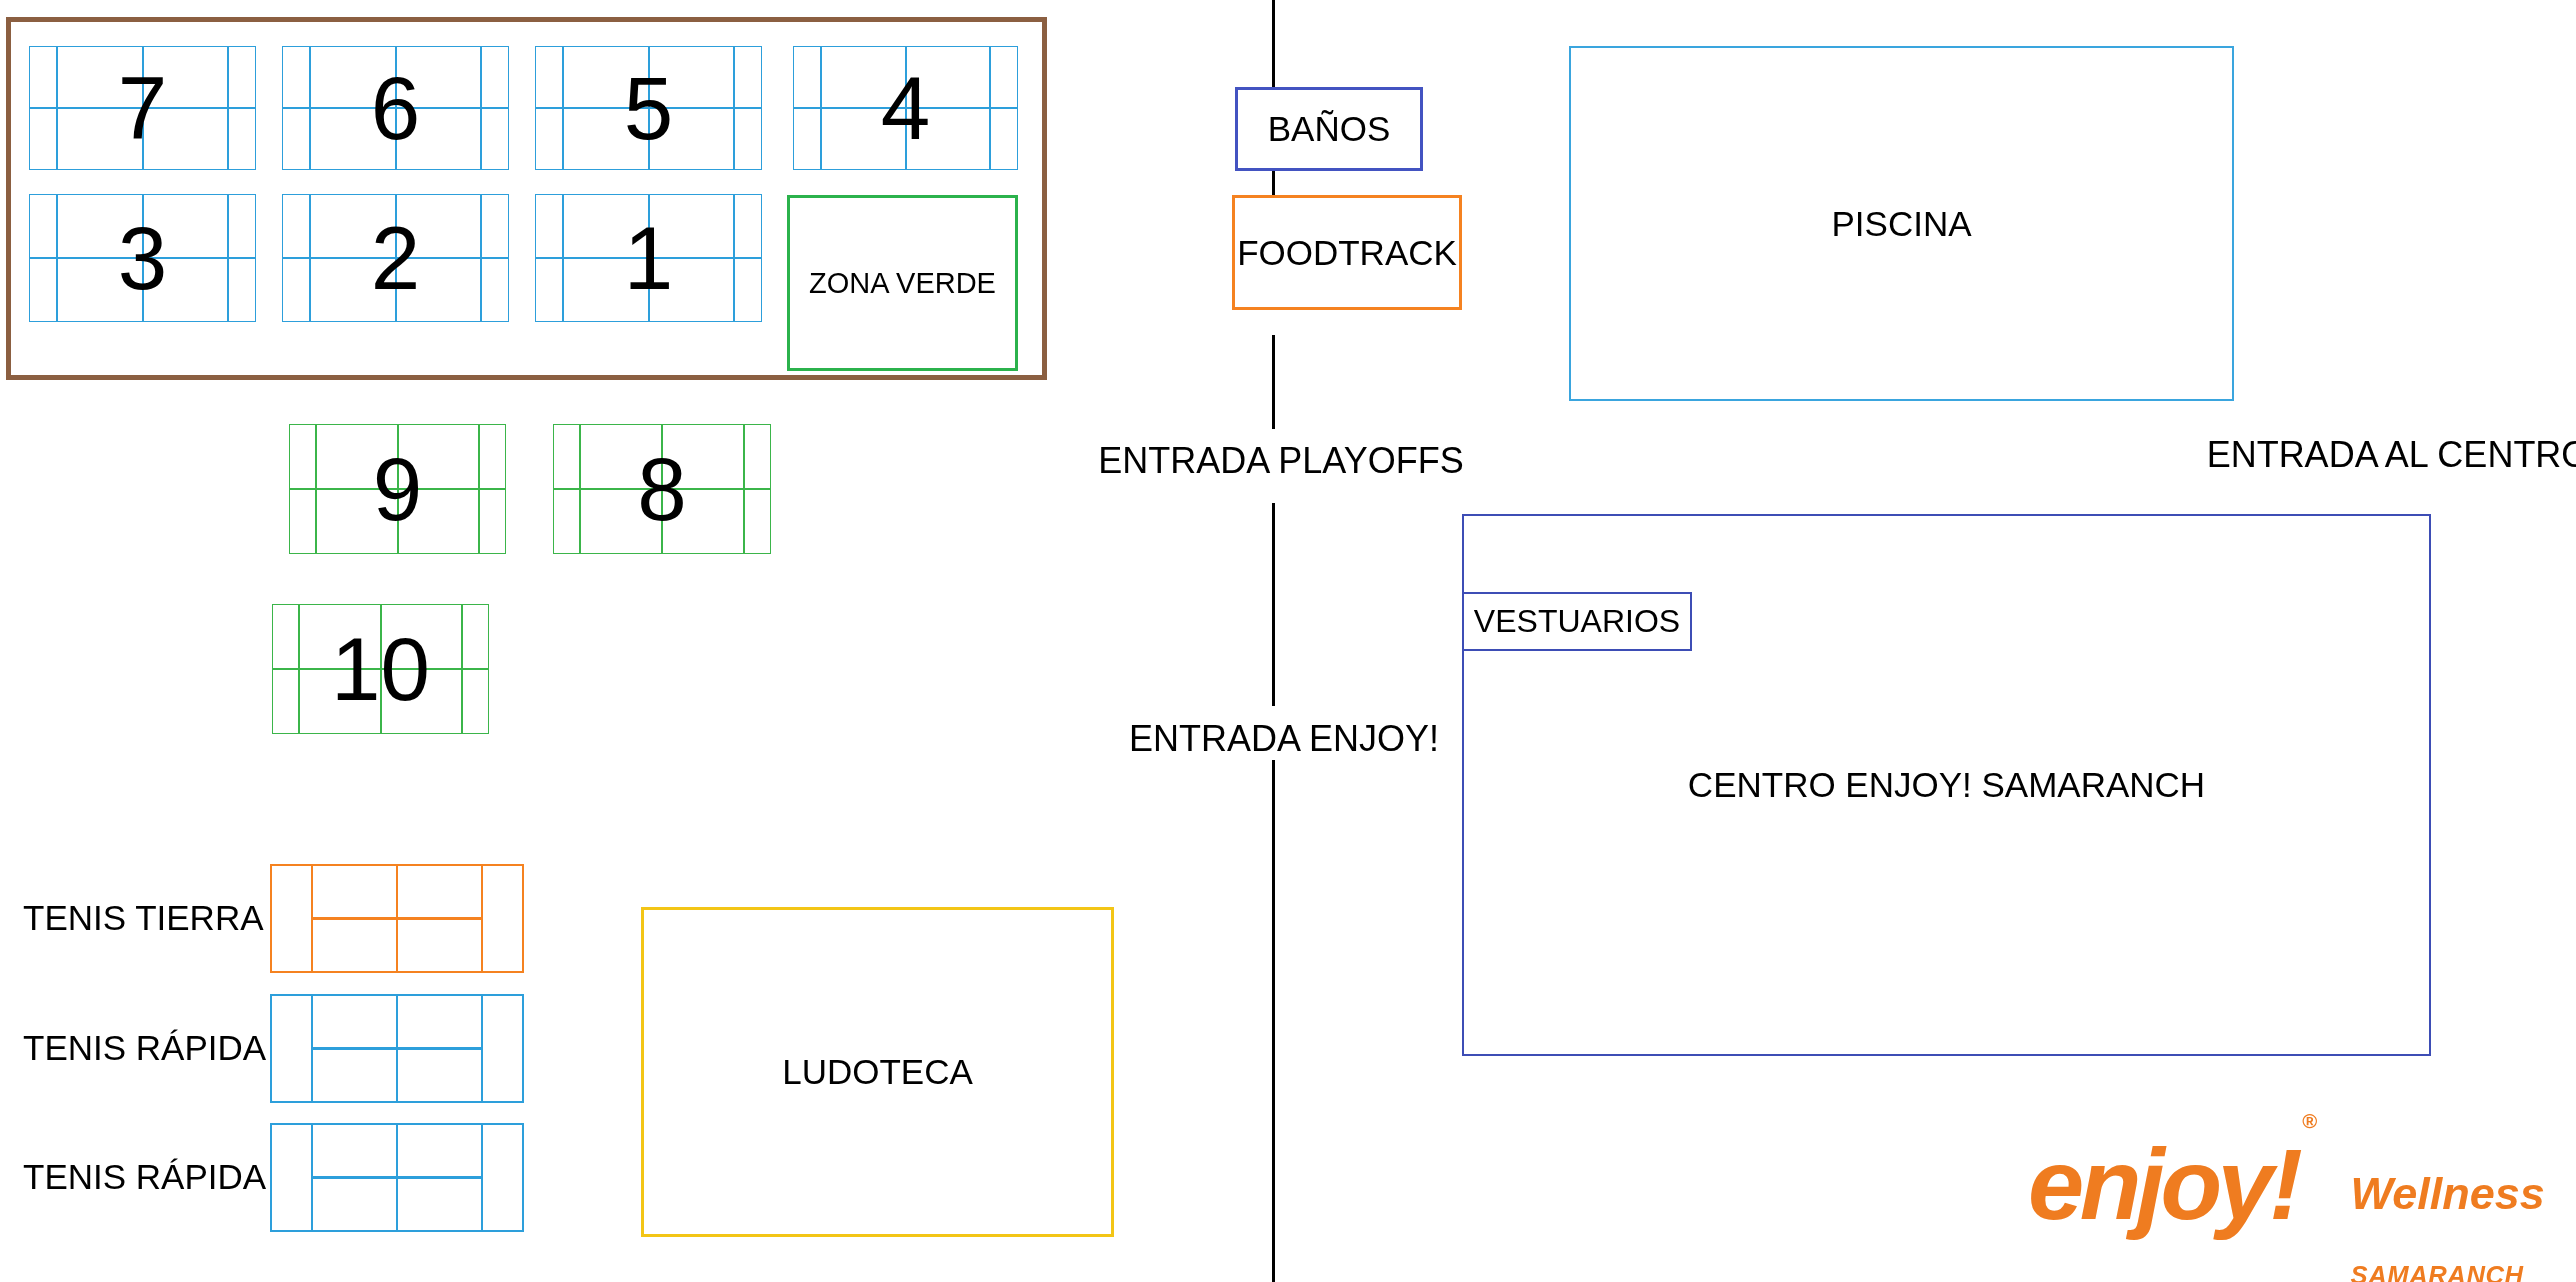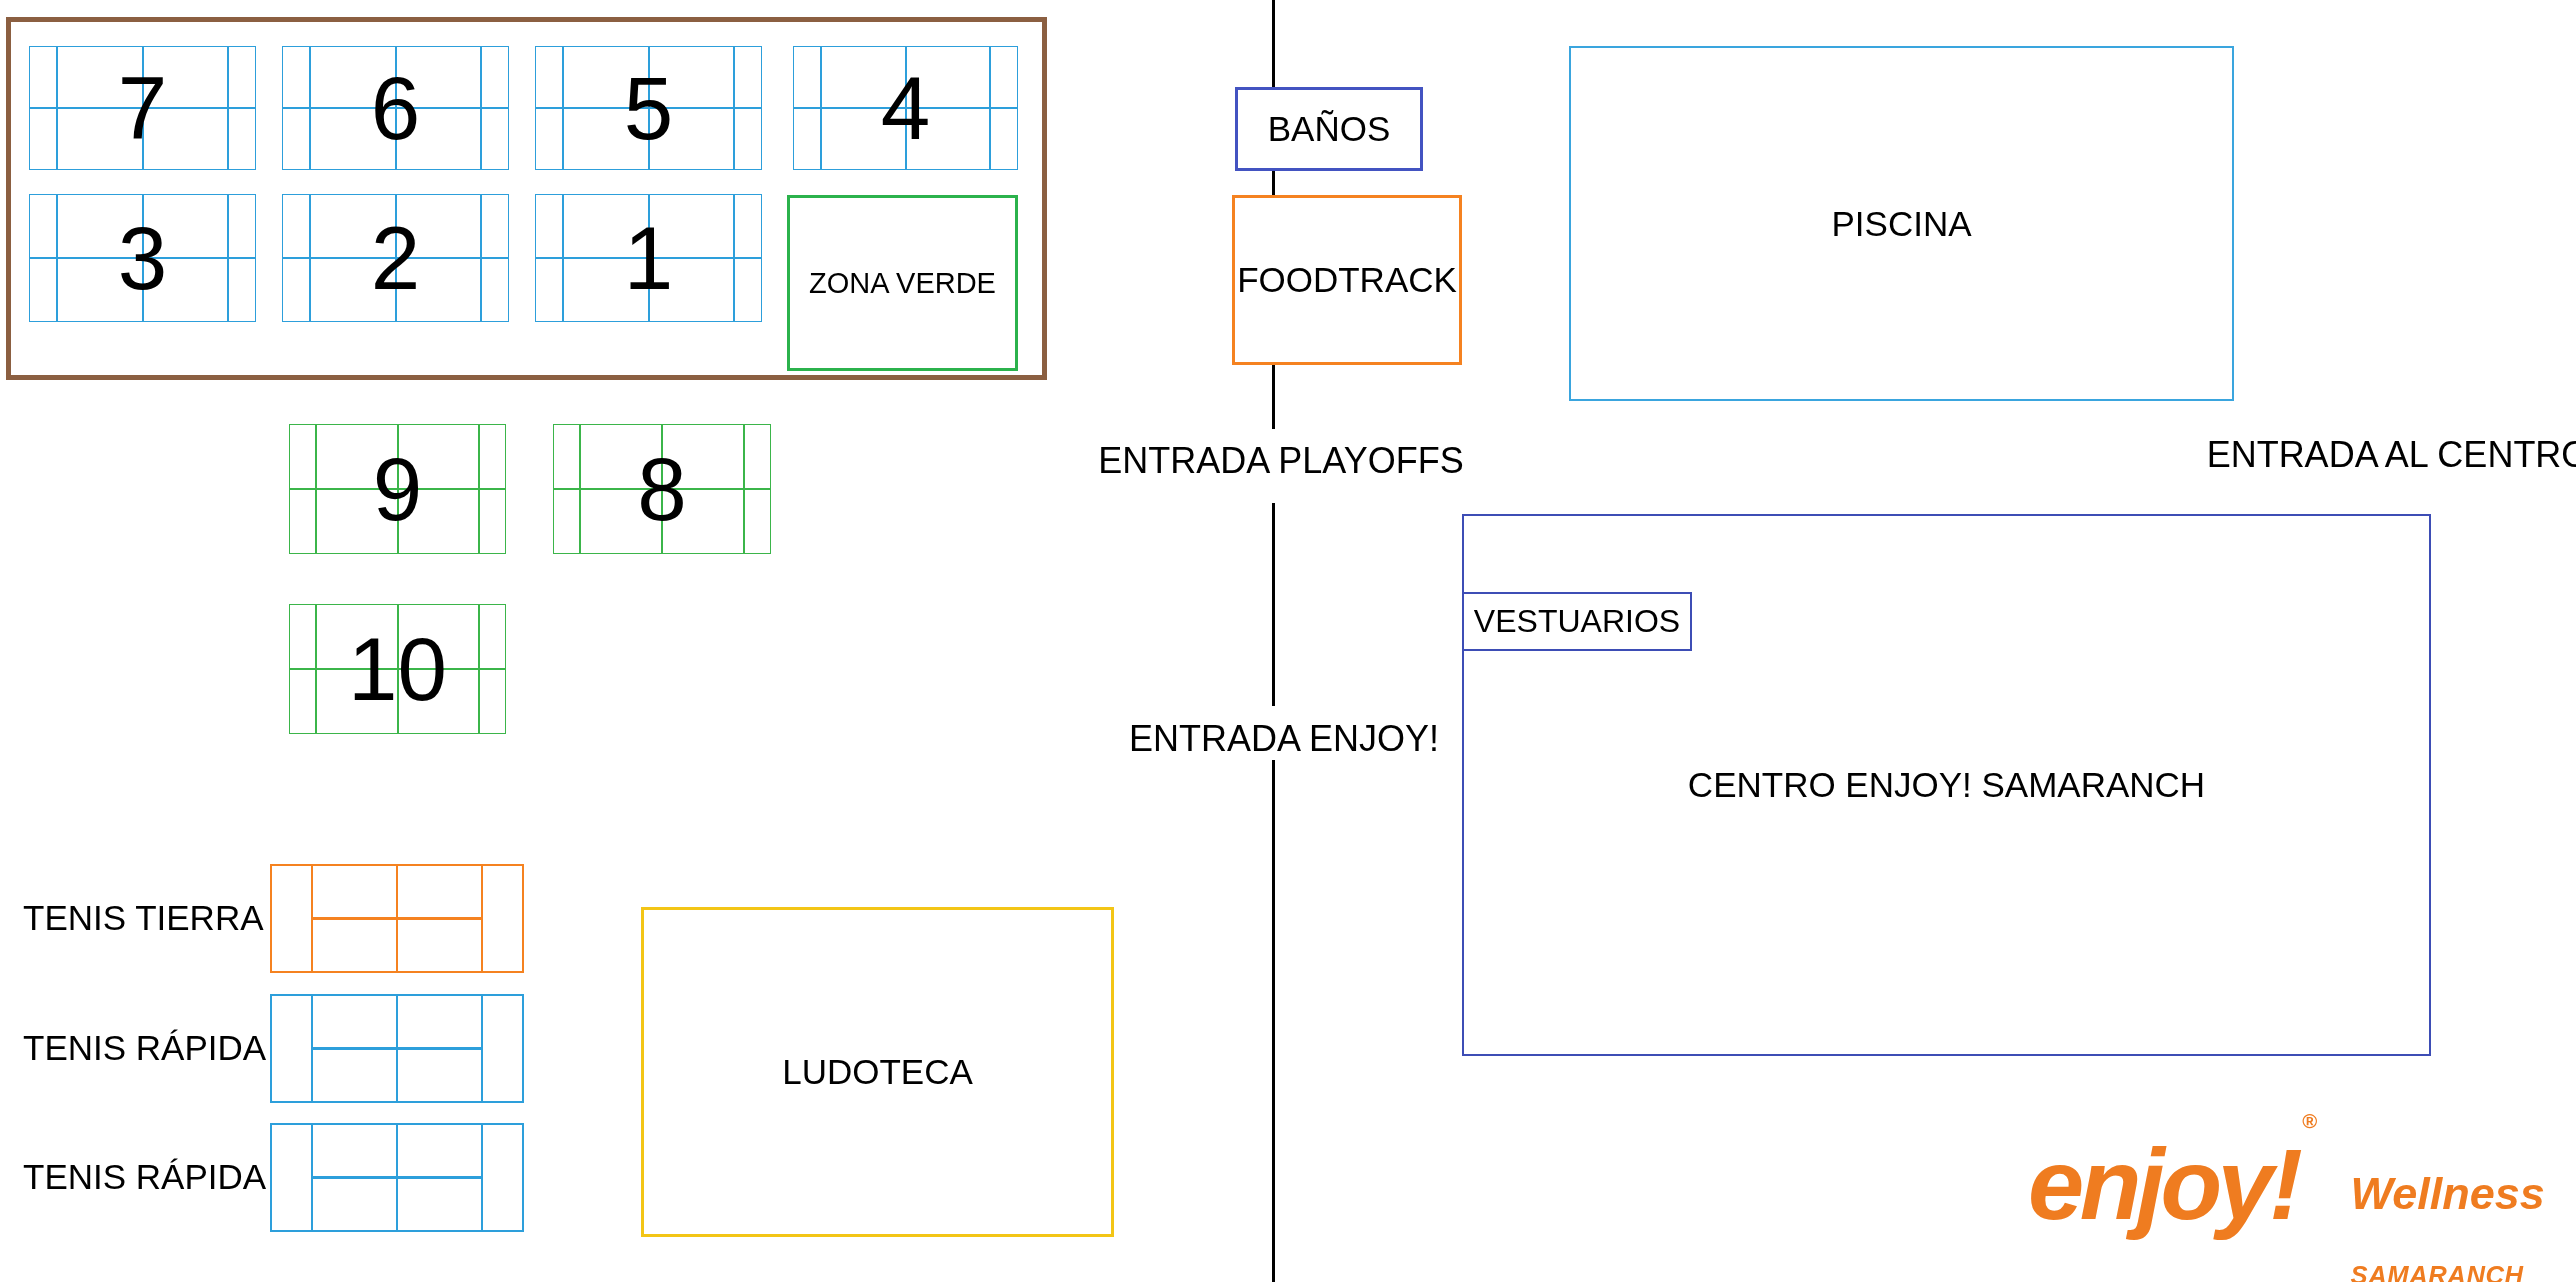--- a/index.html
+++ b/index.html
@@ -128,21 +128,21 @@
     <span class="ln lh"></span>
     <span class="num">9</span>
   </div>
   <div class="court padel c-green" style="left:553px;top:424px;width:218px;height:130px;">
     <span class="ln lv lv1"></span>
     <span class="ln lv lv2"></span>
     <span class="ln lv lvc"></span>
     <span class="ln lh"></span>
     <span class="num">8</span>
   </div>
-  <div class="court padel c-green" style="left:289px;top:604px;width:217px;height:130px;">
+  <div class="court padel c-green" style="left:272px;top:604px;width:217px;height:130px;">
     <span class="ln lv lv1"></span>
     <span class="ln lv lv2"></span>
     <span class="ln lv lvc"></span>
     <span class="ln lh"></span>
     <span class="num">10</span>
   </div>
 
   <span class="slabel" style="left:23px;top:918px;">TENIS TIERRA</span>
   <div class="court tennis c-orange" style="left:270px;top:864px;width:254px;height:109px;">
     <span class="ln lv lv1"></span>
@@ -173,21 +173,21 @@
 
   <div class="pathseg" style="top:0;height:87px;"></div>
   <div class="pathseg" style="top:155px;height:41px;"></div>
   <div class="pathseg" style="top:335px;height:94px;"></div>
   <div class="pathseg" style="top:503px;height:203px;"></div>
   <div class="pathseg" style="top:760px;height:523px;"></div>
 
   <div class="box" style="left:1235px;top:87px;width:188px;height:84px;border:3.2px solid var(--banos-indigo);z-index:2;">
     <span class="lbl">BAÑOS</span>
   </div>
-  <div class="box" style="left:1232px;top:195px;width:230px;height:170px;border:3.2px solid var(--foodtrack-orange);z-index:2;">
+  <div class="box" style="left:1232px;top:195px;width:230px;height:115px;border:3.2px solid var(--foodtrack-orange);z-index:2;">
     <span class="lbl">FOODTRACK</span>
   </div>
 
   <span class="flabel" style="left:1281px;top:461px;">ENTRADA PLAYOFFS</span>
   <span class="flabel" style="left:1284px;top:739px;">ENTRADA ENJOY!</span>
   <span class="flabel" style="left:2398px;top:455px;">ENTRADA AL CENTRO</span>
 
   <div class="box" style="left:1569px;top:46px;width:665px;height:355px;border:2.6px solid var(--piscina-blue);">
     <span class="lbl">PISCINA</span>
   </div>

